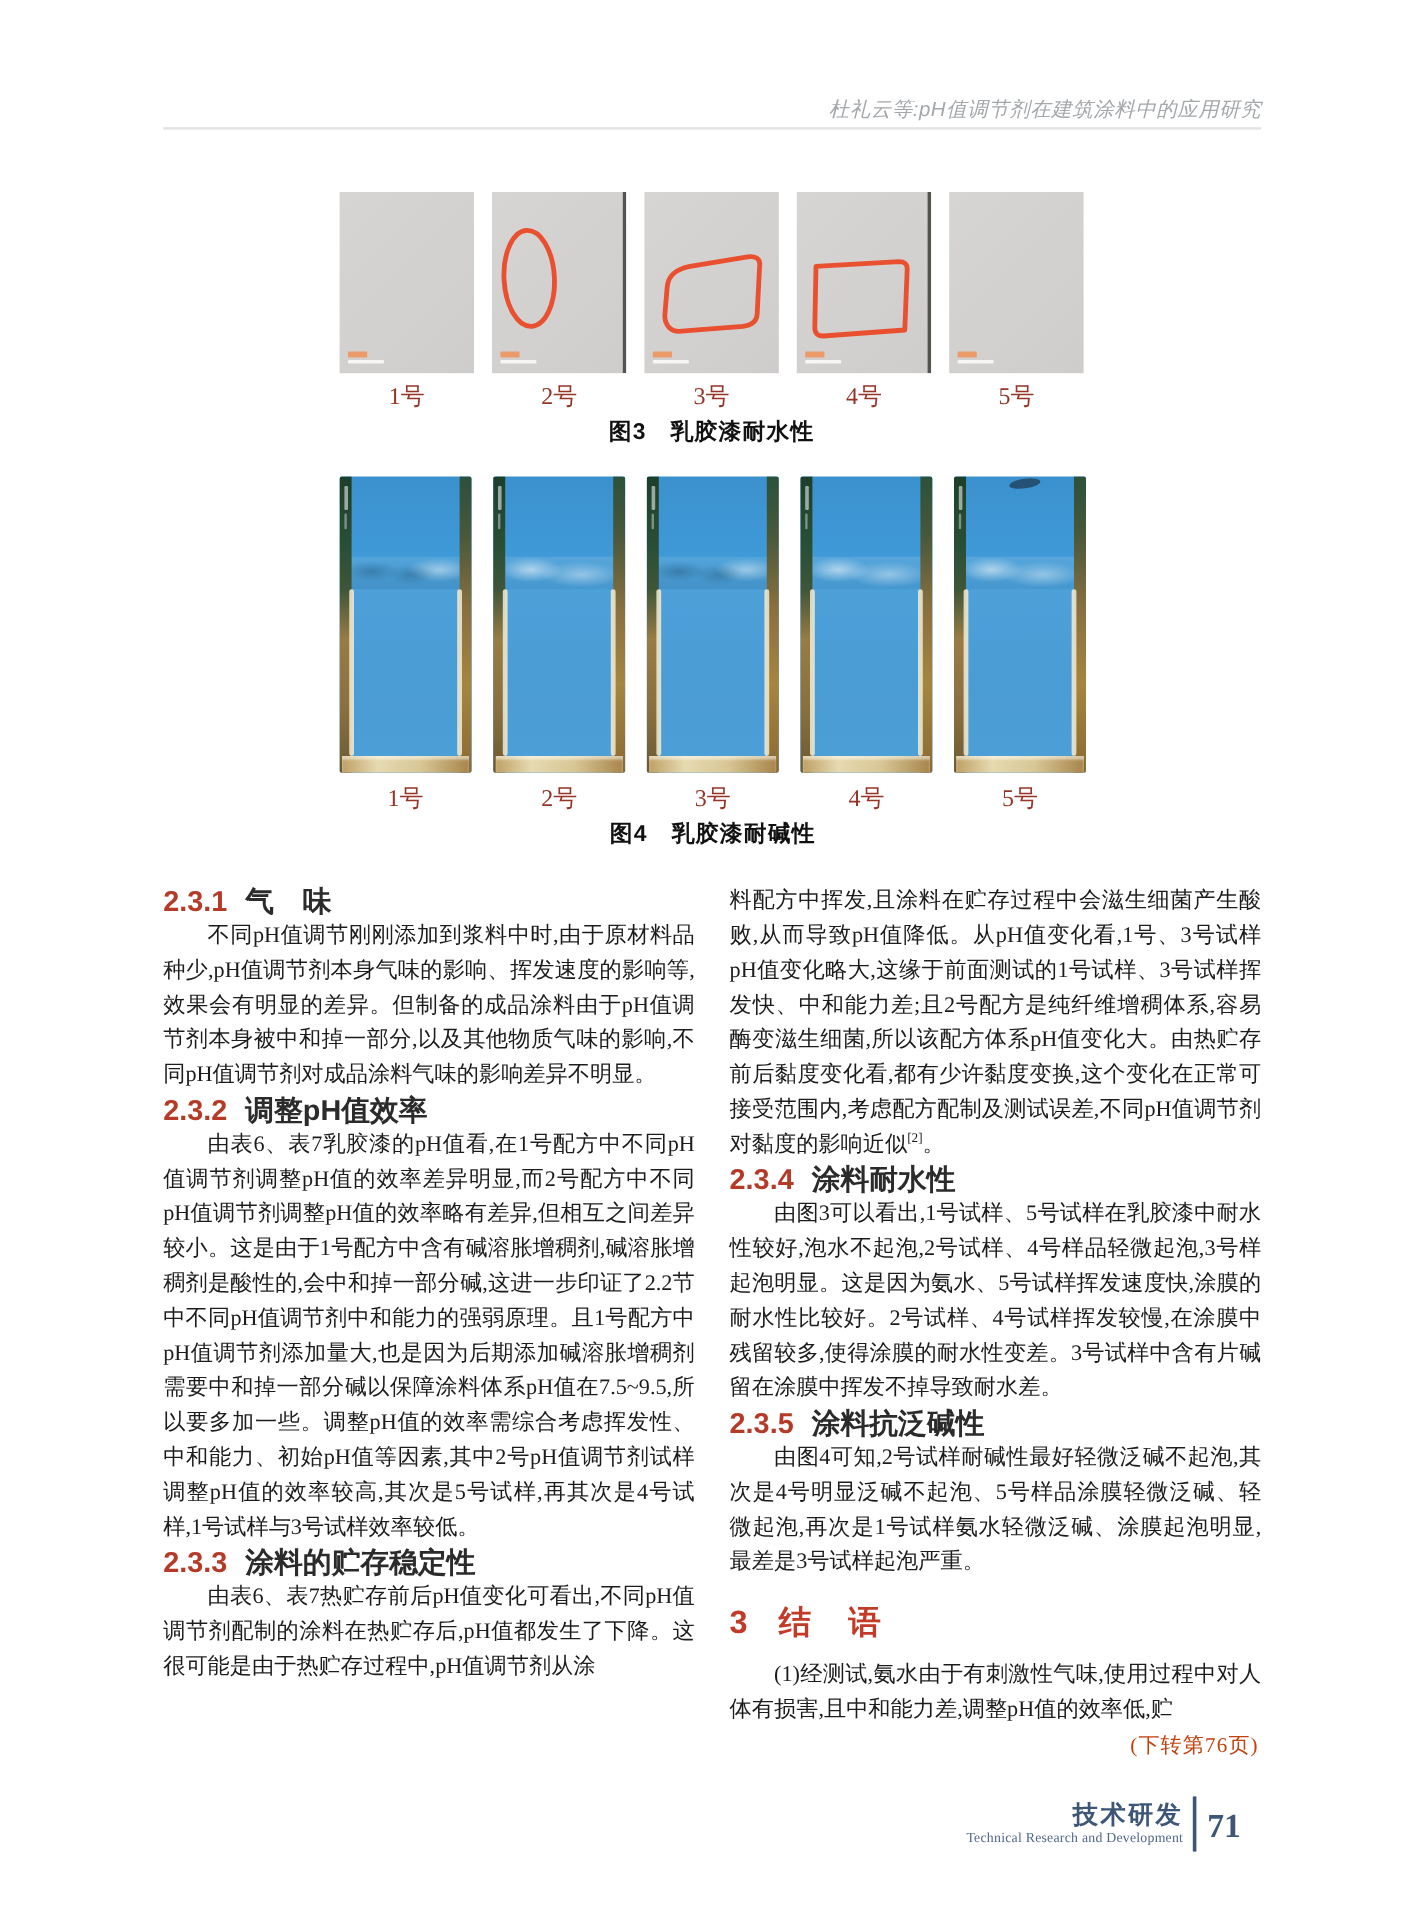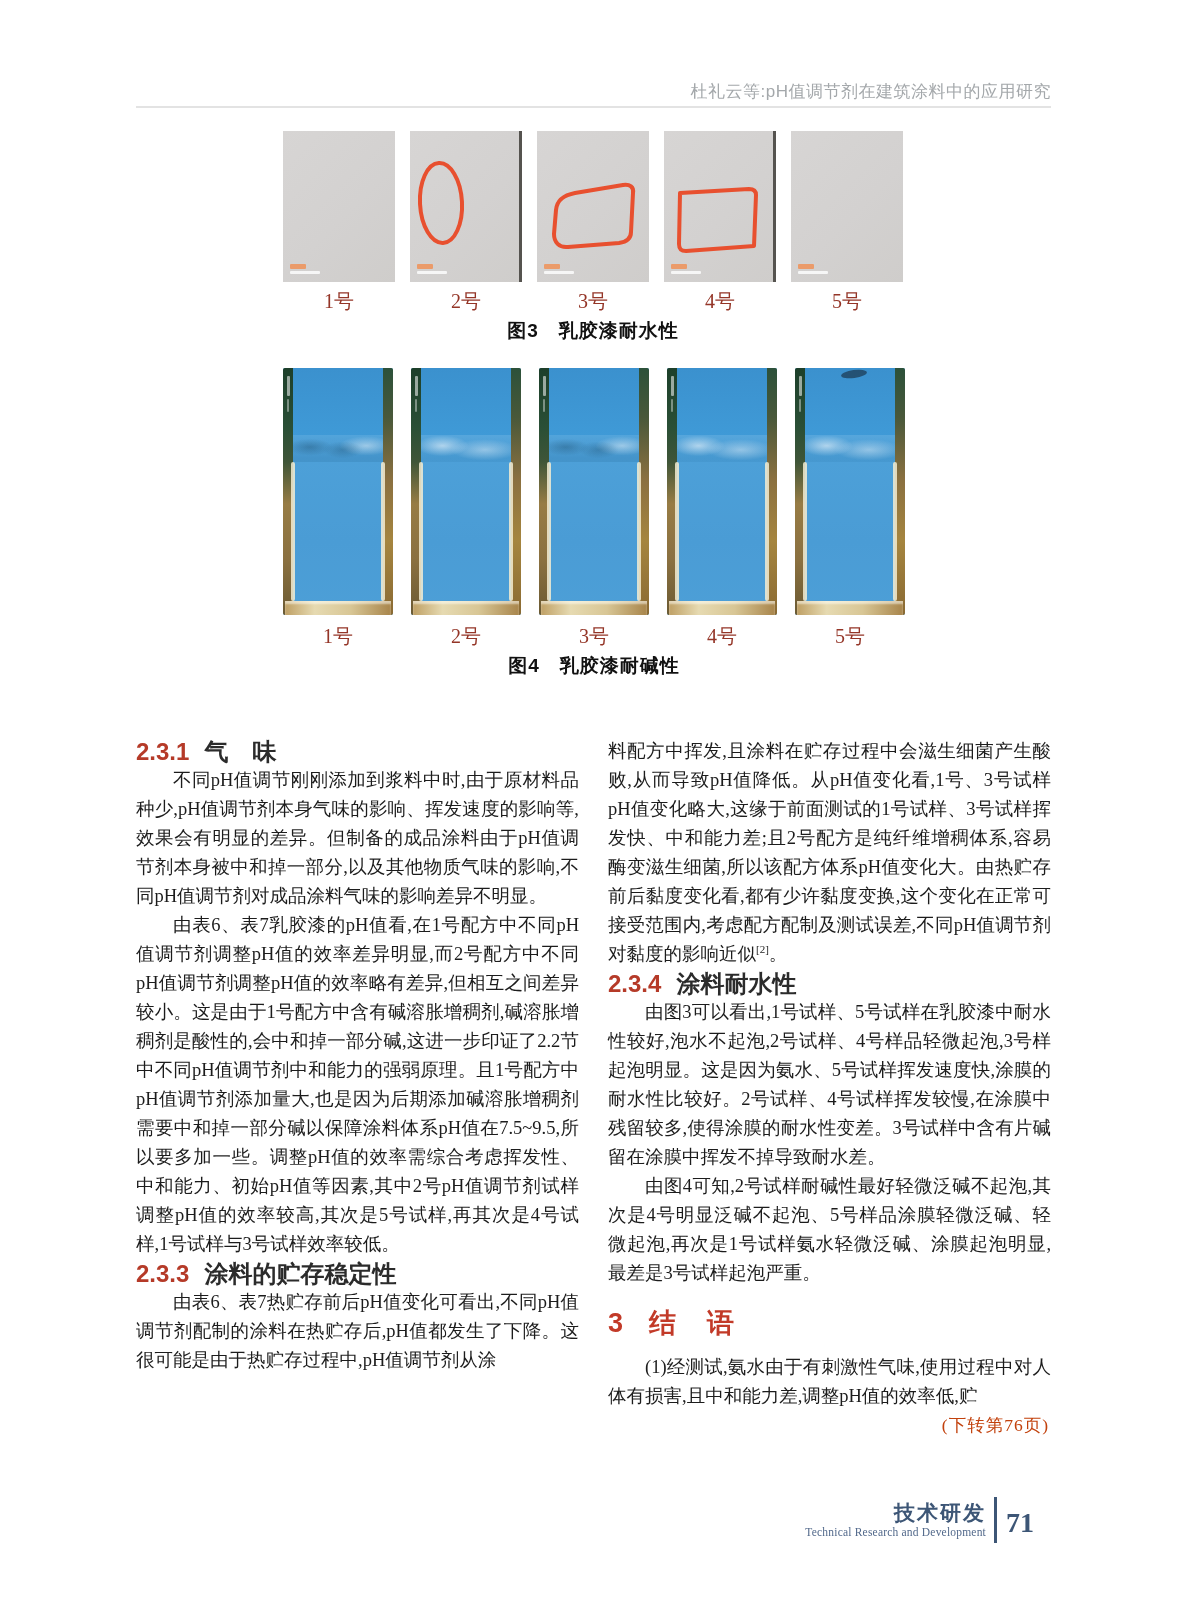--- a/index.html
+++ b/index.html
@@ -1,25 +1,25 @@
 <!DOCTYPE html>
 <html><head>
 <meta charset="utf-8">
 <style>
   html,body{margin:0;padding:0;background:#ffffff;}
   .page{position:relative;width:1187px;height:1600px;background:#fff;overflow:hidden;
         font-family:"Liberation Serif","DejaVu Serif",serif;color:#1c1c1c;}
 
   
   .run-head{position:absolute;top:80px;right:136px;font-family:"Liberation Sans","DejaVu Sans",sans-serif;
-            font-size:17px;color:#a4a8ab;letter-spacing:.5px;}
+            font-size:17px;color:#a4a8ab;letter-spacing:.5px;font-style:italic;}
   .head-rule{position:absolute;top:106px;left:136px;right:136px;border-top:2px solid #e3e3e3;}
 
   
-  .fig-block{position:absolute;}
+  .fig-block{position:absolute;margin-top:29px;}
   .fig-row{display:flex;}
   .fig-labels{display:flex;margin-top:6px;}
   .fig-labels span{display:block;text-align:center;font-size:20px;color:#943527;font-weight:500;}
   .fig-caption{text-align:center;font-family:"Liberation Sans","DejaVu Sans",sans-serif;
                font-weight:bold;font-size:19px;color:#111;margin-top:3px;letter-spacing:1px;}
 
   
   #fig3{left:283px;top:131px;width:620px;}
   #fig3 .fig-row{gap:15px;height:151px;}
   #fig3 .fig-labels{gap:15px;}
@@ -229,38 +229,46 @@
 
   <main class="columns">
 
     <div class="col">
       <h4 class="h-sec">
         <span class="num">2.3.1</span>
         <span class="ht">气　味</span>
       </h4>
       <p class="indent">不同pH值调节刚刚添加到浆料中时,由于原材料品种少,pH值调节剂本身气味的影响、挥发速度的影响等,效果会有明显的差异。但制备的成品涂料由于pH值调节剂本身被中和掉一部分,以及其他物质气味的影响,不同pH值调节剂对成品涂料气味的影响差异不明显。</p>
 
+      <h4 class="h-sec">
+        <span class="num">2.3.2</span>
+        <span class="ht">调整pH值效率</span>
+      </h4>
       <p class="indent">由表6、表7乳胶漆的pH值看,在1号配方中不同pH值调节剂调整pH值的效率差异明显,而2号配方中不同pH值调节剂调整pH值的效率略有差异,但相互之间差异较小。这是由于1号配方中含有碱溶胀增稠剂,碱溶胀增稠剂是酸性的,会中和掉一部分碱,这进一步印证了2.2节中不同pH值调节剂中和能力的强弱原理。且1号配方中pH值调节剂添加量大,也是因为后期添加碱溶胀增稠剂需要中和掉一部分碱以保障涂料体系pH值在7.5~9.5,所以要多加一些。调整pH值的效率需综合考虑挥发性、中和能力、初始pH值等因素,其中2号pH值调节剂试样调整pH值的效率较高,其次是5号试样,再其次是4号试样,1号试样与3号试样效率较低。</p>
 
       <h4 class="h-sec">
         <span class="num">2.3.3</span>
         <span class="ht">涂料的贮存稳定性</span>
       </h4>
       <p class="indent">由表6、表7热贮存前后pH值变化可看出,不同pH值调节剂配制的涂料在热贮存后,pH值都发生了下降。这很可能是由于热贮存过程中,pH值调节剂从涂</p>
     </div>
 
     <div class="col">
       <p><span>料配方中挥发,且涂料在贮存过程中会滋生细菌产生酸败,从而导致pH值降低。从pH值变化看,1号、3号试样pH值变化略大,这缘于前面测试的1号试样、3号试样挥发快、中和能力差;且2号配方是纯纤维增稠体系,容易酶变滋生细菌,所以该配方体系pH值变化大。由热贮存前后黏度变化看,都有少许黏度变换,这个变化在正常可接受范围内,考虑配方配制及测试误差,不同pH值调节剂对黏度的影响近似</span><sup class="ref">[2]</sup><span>。</span></p>
 
       <h4 class="h-sec">
         <span class="num">2.3.4</span>
         <span class="ht">涂料耐水性</span>
       </h4>
       <p class="indent">由图3可以看出,1号试样、5号试样在乳胶漆中耐水性较好,泡水不起泡,2号试样、4号样品轻微起泡,3号样起泡明显。这是因为氨水、5号试样挥发速度快,涂膜的耐水性比较好。2号试样、4号试样挥发较慢,在涂膜中残留较多,使得涂膜的耐水性变差。3号试样中含有片碱留在涂膜中挥发不掉导致耐水差。</p>
 
+      <h4 class="h-sec">
+        <span class="num">2.3.5</span>
+        <span class="ht">涂料抗泛碱性</span>
+      </h4>
       <p class="indent">由图4可知,2号试样耐碱性最好轻微泛碱不起泡,其次是4号明显泛碱不起泡、5号样品涂膜轻微泛碱、轻微起泡,再次是1号试样氨水轻微泛碱、涂膜起泡明显,最差是3号试样起泡严重。</p>
 
       <h2 class="h-big">
         <span class="num">3</span>
         <span>结　语</span>
       </h2>
       <p class="indent">(1)经测试,氨水由于有刺激性气味,使用过程中对人体有损害,且中和能力差,调整pH值的效率低,贮</p>
 
       <div class="cont-note">(下转第76页)</div>
     </div>

